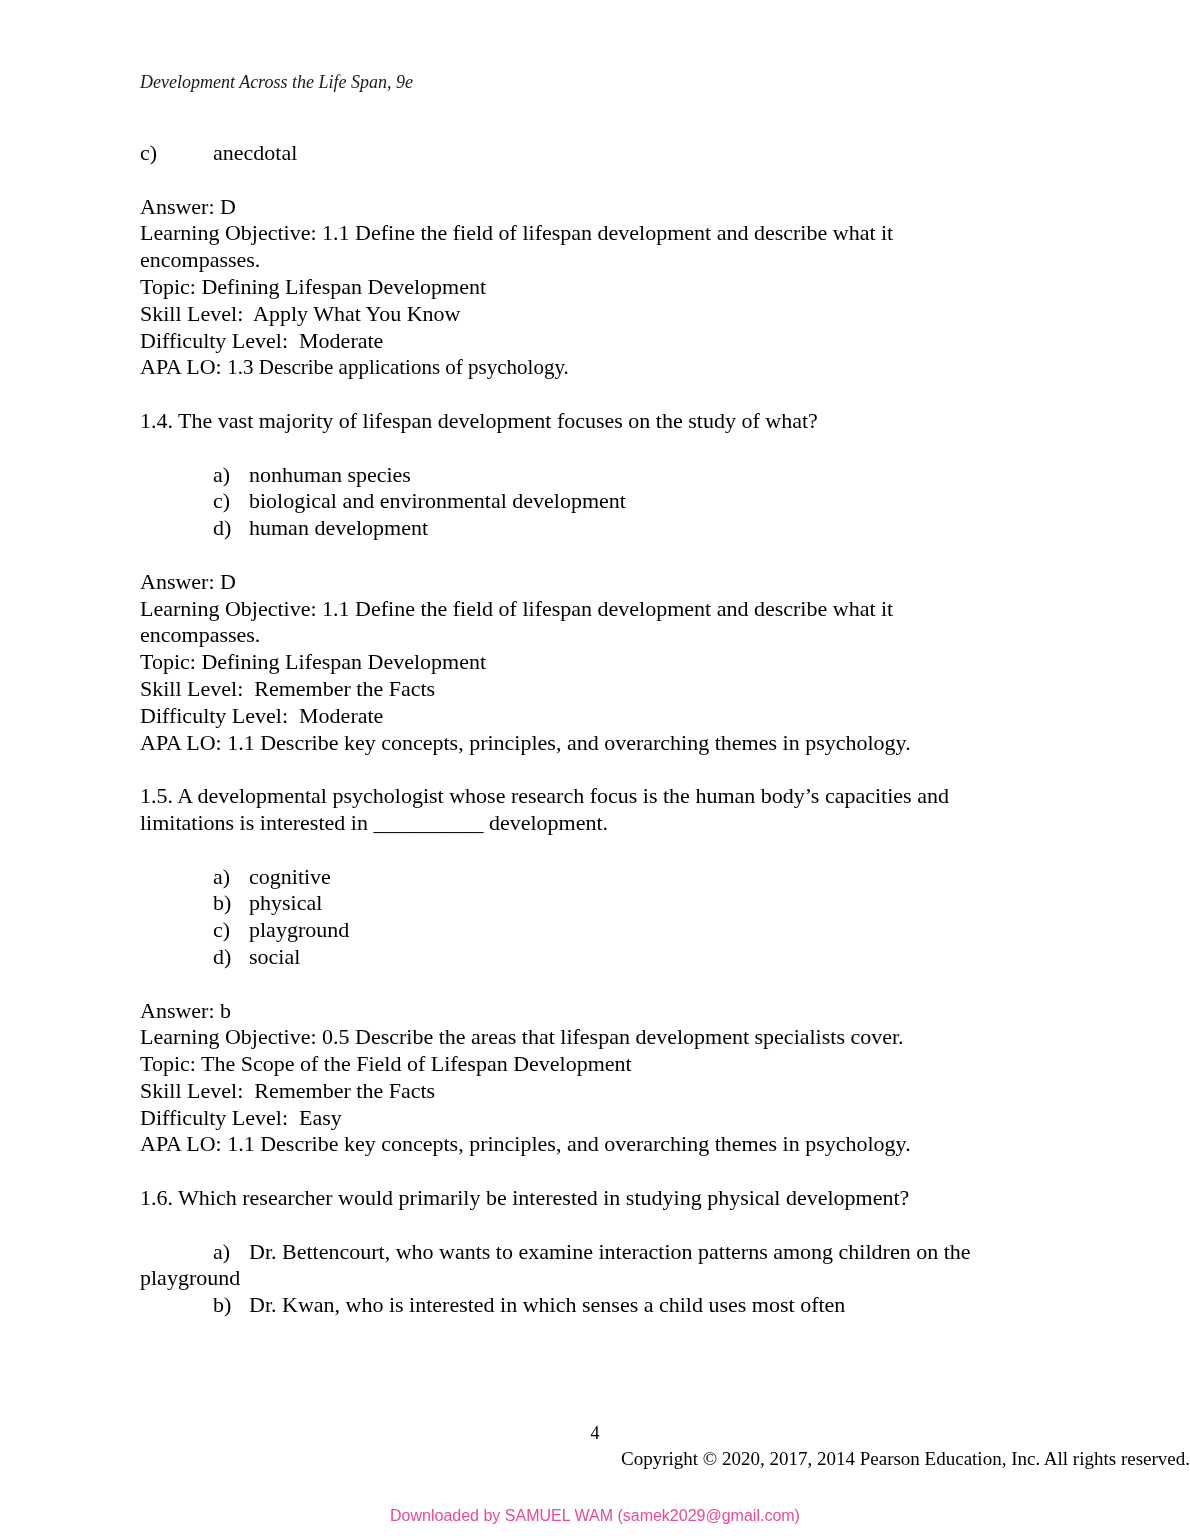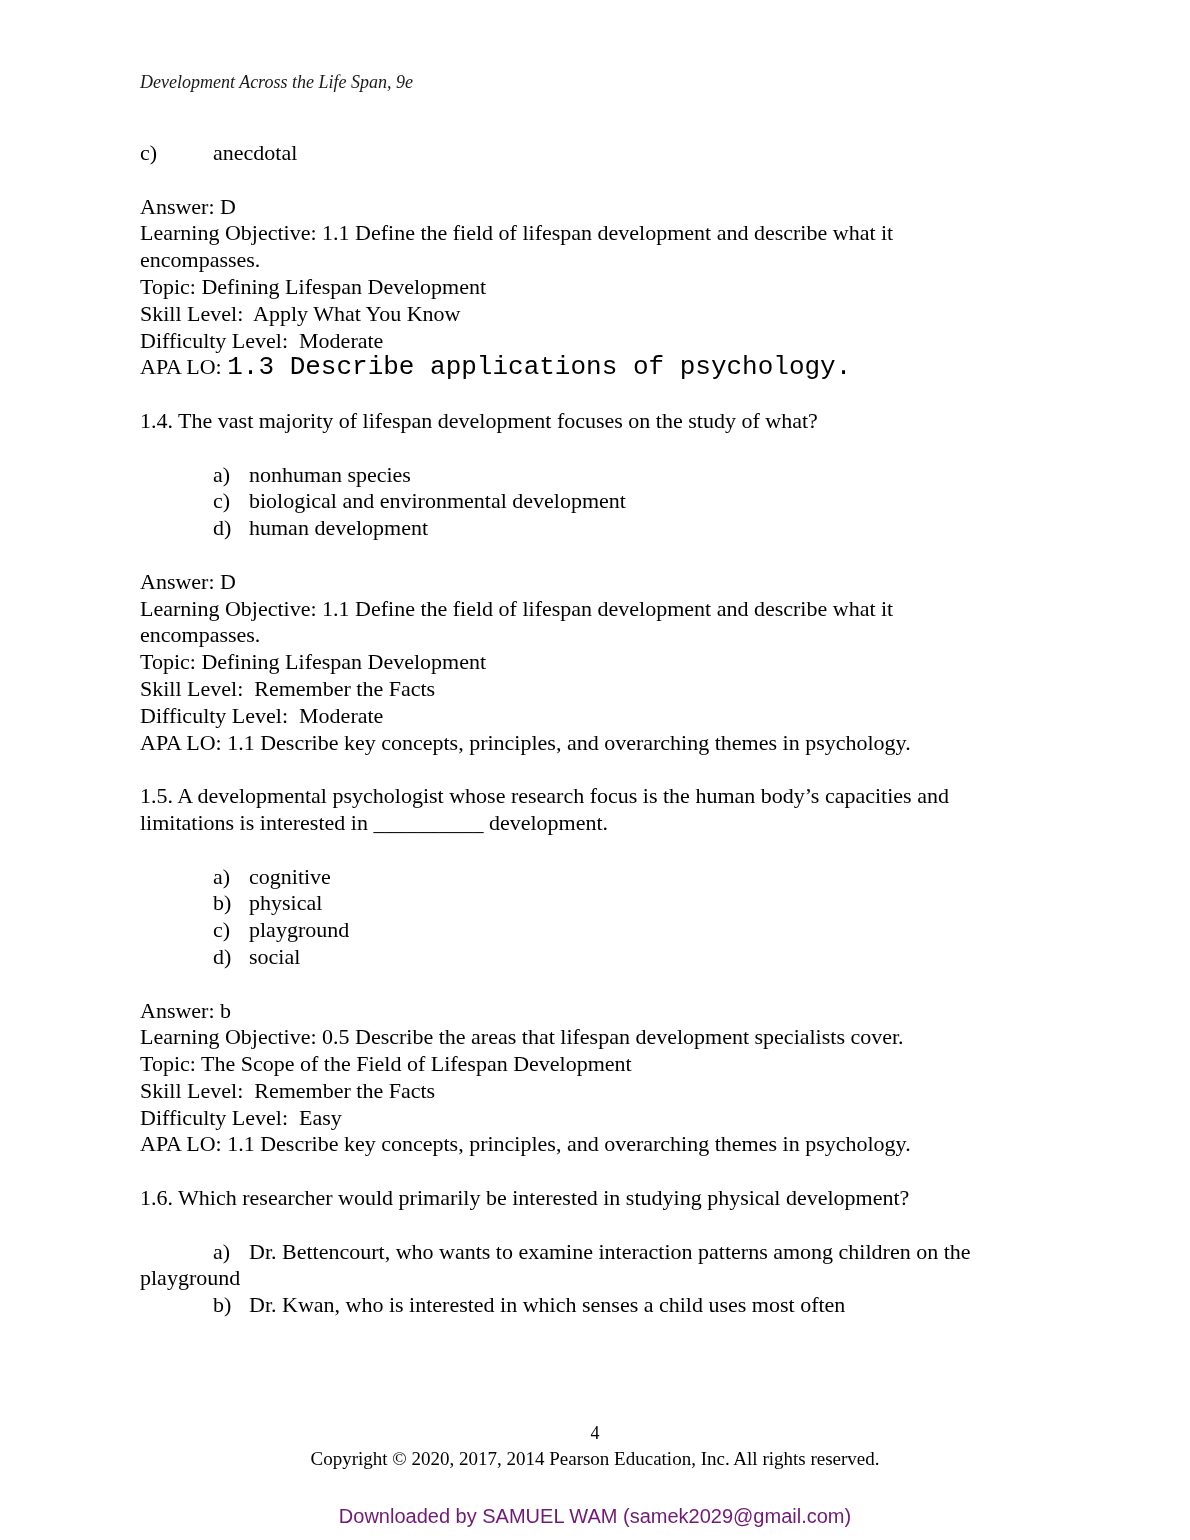--- a/index.html
+++ b/index.html
@@ -33,36 +33,36 @@
       line-height: 26.8px;
     }
     .line { display: block; white-space: pre; }
     .blank { display: block; height: 26.8px; }
     .opt-row { display: block; white-space: pre; }
     .opt-tab .letter { display: inline-block; width: 73px; }
     .opt-list .letter { display: inline-block; width: 36px; }
     .opt-list { padding-left: 73px; }
     .opt-indent { padding-left: 73px; }
     .sans-inline {
-      font-family: Liberation Mono, monospace;
-      font-size: 26px;
+      font-family: Liberation Serif, serif;
+      font-size: 21px;
     }
     .footer {
       position: absolute;
       left: 0; width: 1190px;
       text-align: center;
     }
     .page-number { top: 1421px; font-size: 18px; line-height: 24px; }
-    .copyright { top: 1447px; font-size: 19px; line-height: 24px; }
+    .copyright { top: 1447px; font-size: 19px; line-height: 24px; text-align: right; }
     .download-note {
       top: 1505px;
       font-family: "Liberation Sans", "DejaVu Sans", sans-serif;
-      font-size: 20px;
+      font-size: 16px;
       line-height: 22px;
-      color: #701a75;
+      color: #ec4899;
     }
   </style>
 </head>
 <body>
 
 <div class="page">
 
   <div class="running-header">Development Across the Life Span, 9e</div>
 
   <div class="content">

